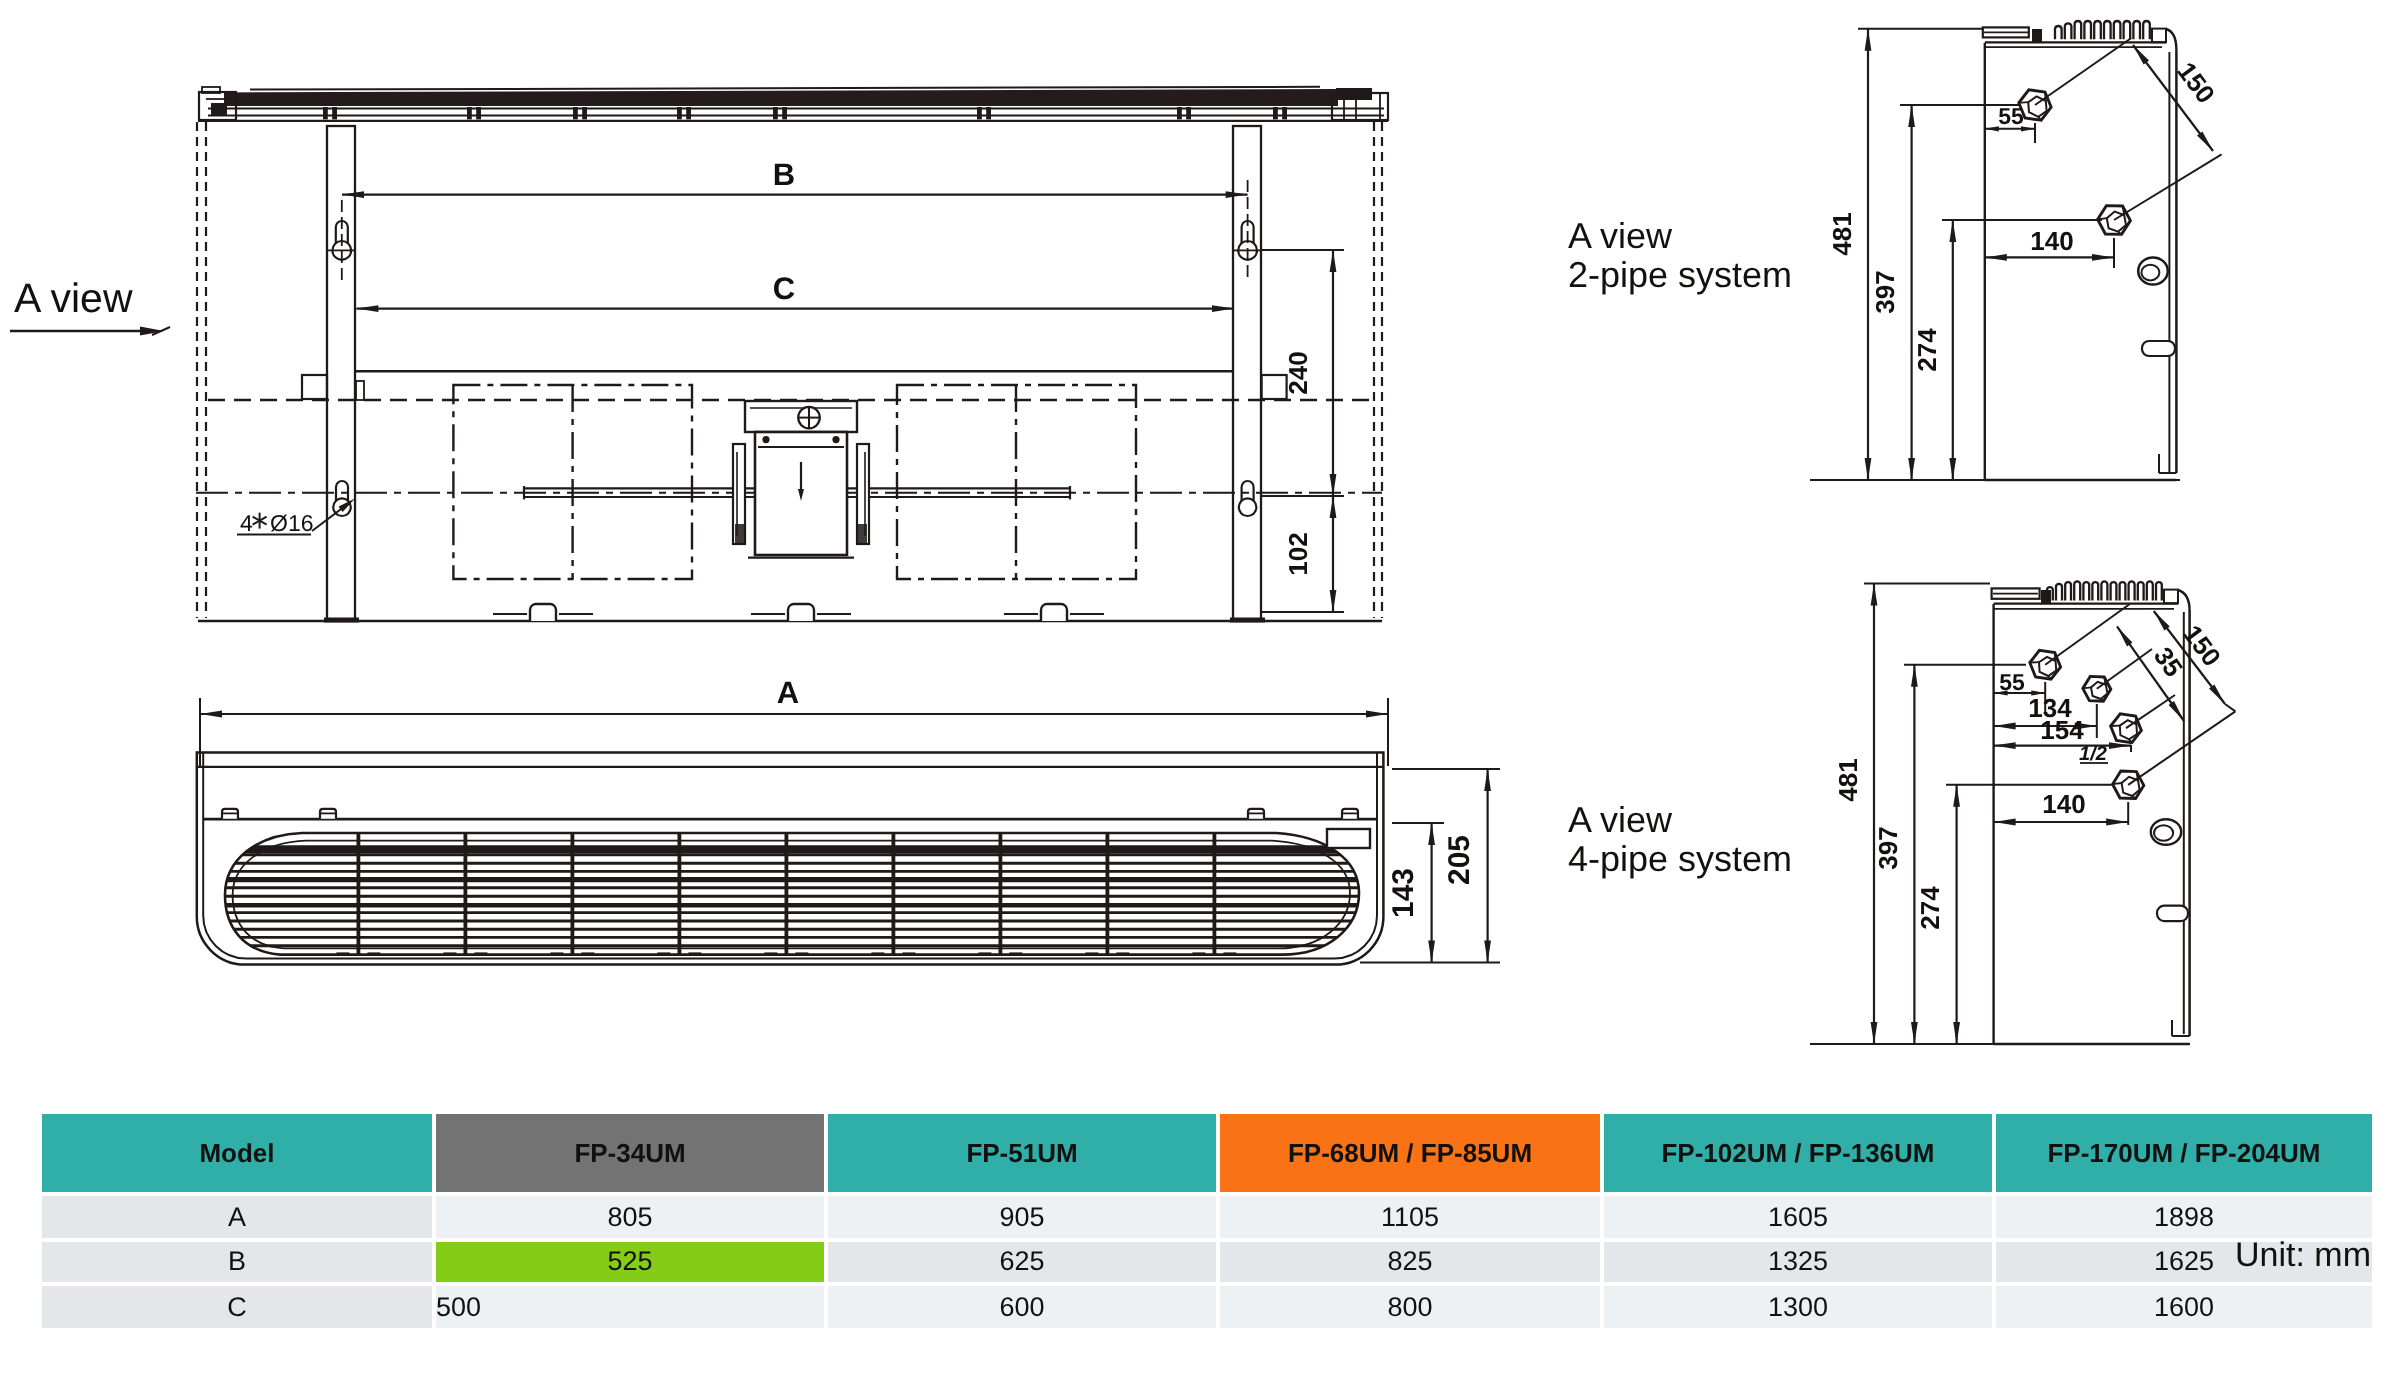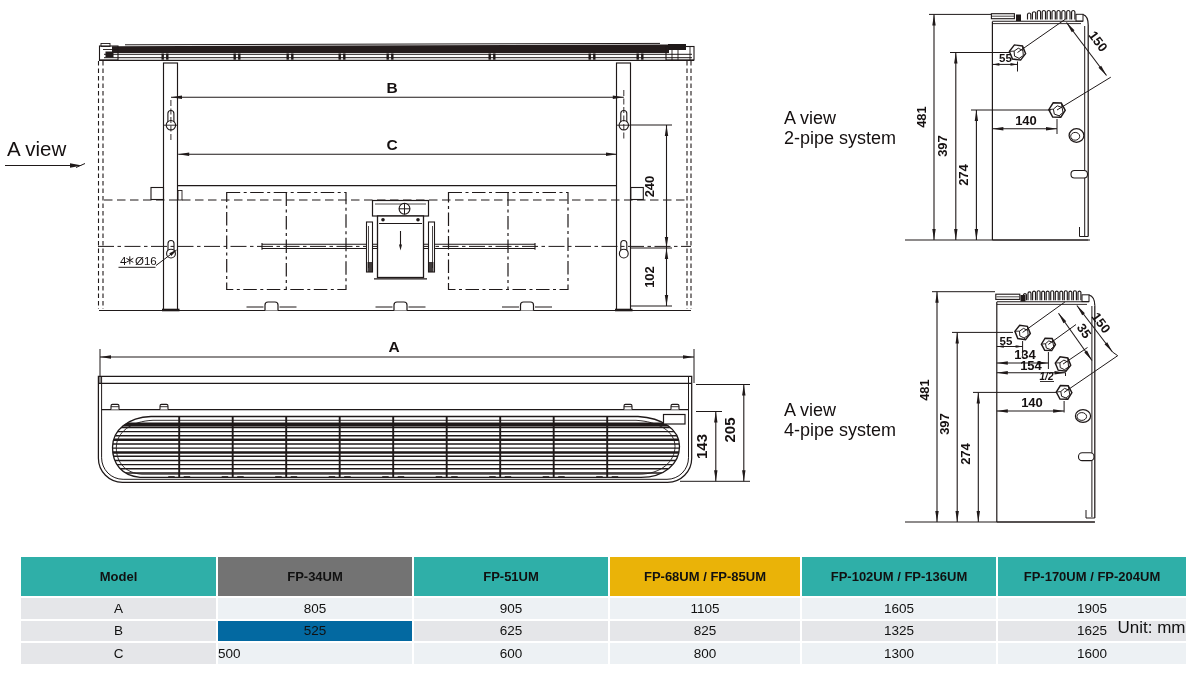--- a/index.html
+++ b/index.html
@@ -636,37 +636,37 @@
 </svg>
 
 <div style="position:absolute;left:21px;top:557px;width:1169px;">
 <table style="border-collapse:separate;border-spacing:2px 2px;width:100%;table-layout:fixed;font-family:'Liberation Sans',sans-serif;margin:-2px;">
 
 <tbody>
           <tr style="height:39px;">
 <td style="width:195px;background:#2fafa8;text-align:center;font-size:13px;font-weight:bold;color:#111;padding:0;">Model</td>
 <td style="width:194px;background:#737373;text-align:center;font-size:13px;font-weight:bold;color:#111;padding:0;">FP-34UM</td>
 <td style="width:194px;background:#2fafa8;text-align:center;font-size:13px;font-weight:bold;color:#111;padding:0;">FP-51UM</td>
-<td style="width:190px;background:#eab308;text-align:center;font-size:13px;font-weight:bold;color:#111;padding:0;">FP-68UM / FP-85UM</td>
+<td style="width:190px;background:#f97316;text-align:center;font-size:13px;font-weight:bold;color:#111;padding:0;">FP-68UM / FP-85UM</td>
 <td style="width:194px;background:#2fafa8;text-align:center;font-size:13px;font-weight:bold;color:#111;padding:0;">FP-102UM / FP-136UM</td>
 <td style="width:188px;background:#2fafa8;text-align:center;font-size:13px;font-weight:bold;color:#111;padding:0;">FP-170UM / FP-204UM</td>
 </tr>
 
 <tr style="height:20.5px">
 <td style="background:#e5e6e9;text-align:center;font-size:13.5px;color:#111;padding:0;">A</td>
 <td style="background:#edf1f4;text-align:center;font-size:13.5px;color:#111;padding:0;">805</td>
 <td style="background:#edf1f4;text-align:center;font-size:13.5px;color:#111;padding:0;">905</td>
 <td style="background:#edf1f4;text-align:center;font-size:13.5px;color:#111;padding:0;">1105</td>
 <td style="background:#edf1f4;text-align:center;font-size:13.5px;color:#111;padding:0;">1605</td>
-<td style="background:#edf1f4;text-align:center;font-size:13.5px;color:#111;padding:0;">1905</td>
+<td style="background:#edf1f4;text-align:center;font-size:13.5px;color:#111;padding:0;">1898</td>
 </tr>
 
 <tr style="height:20.5px">
 <td style="background:#e5e6e9;text-align:center;font-size:13.5px;color:#111;padding:0;">B</td>
-<td style="background:#0369a1;text-align:center;font-size:13.5px;color:#111;padding:0;">525</td>
+<td style="background:#84cc16;text-align:center;font-size:13.5px;color:#111;padding:0;">525</td>
 <td style="background:#e5e6e9;text-align:center;font-size:13.5px;color:#111;padding:0;">625</td>
 <td style="background:#e5e6e9;text-align:center;font-size:13.5px;color:#111;padding:0;">825</td>
 <td style="background:#e5e6e9;text-align:center;font-size:13.5px;color:#111;padding:0;">1325</td>
 <td style="background:#e5e6e9;text-align:center;font-size:13.5px;color:#111;padding:0;">1625</td>
 </tr>
 
 <tr style="height:20.5px">
 <td style="background:#e5e6e9;text-align:center;font-size:13.5px;color:#111;padding:0;">C</td>
 <td style="background:#edf1f4;font-size:13.5px;color:#111;padding:0;">500</td>
 <td style="background:#edf1f4;text-align:center;font-size:13.5px;color:#111;padding:0;">600</td>

